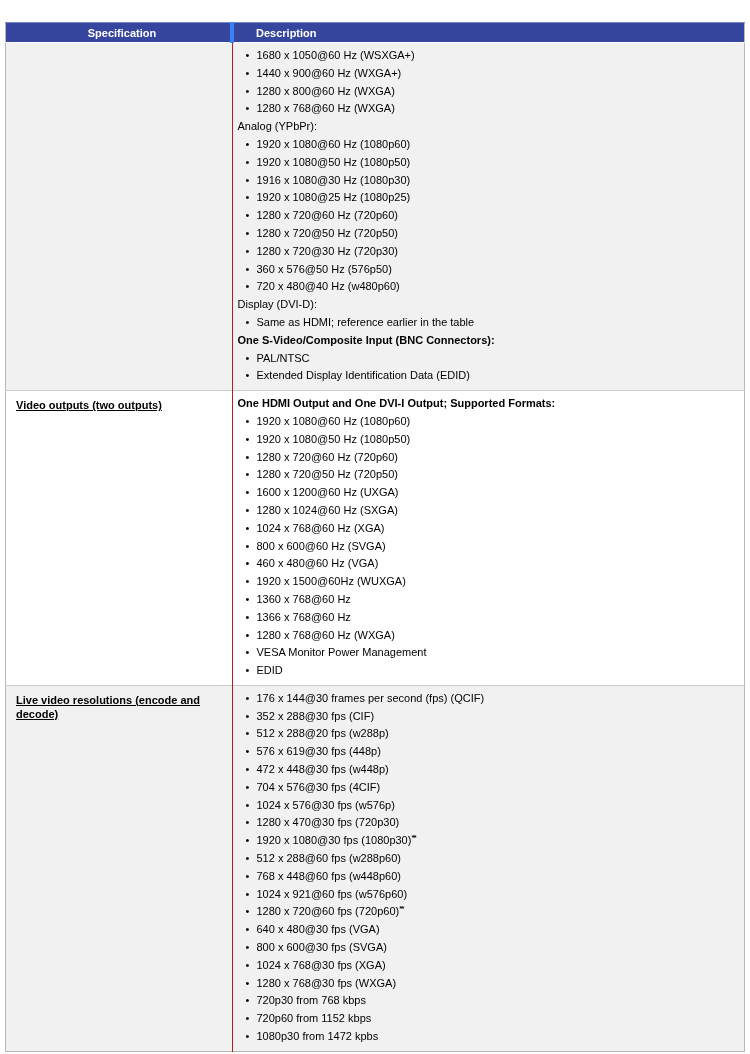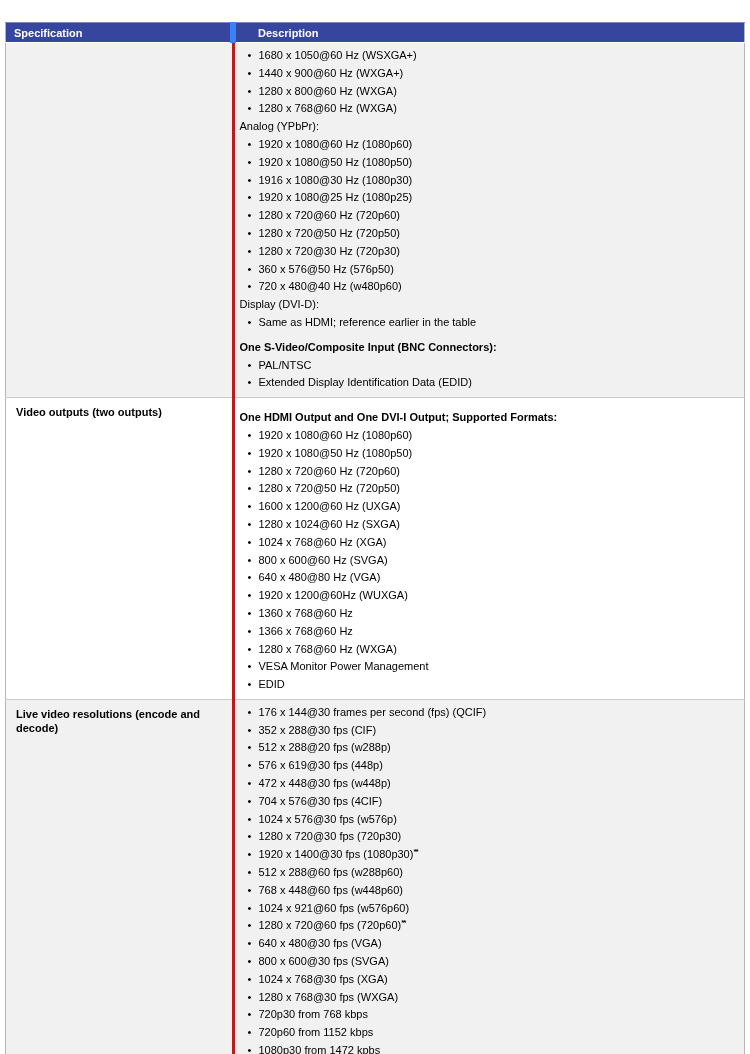--- a/index.html
+++ b/index.html
@@ -37,43 +37,45 @@
     font-size: 11px;
     text-align: left;
     height: 19px;
     padding: 0 0 0 8px;
     border-top: 1px solid #7b86c8;
     border-bottom: 1px solid #ffffff;
     vertical-align: middle;
   }
   thead th.col-spec {
     width: 216px;
-    border-right: 6px solid #3b82f6;
+    border-right: 4px solid #3b82f6;
+    text-align: center;
   }
   thead th.col-desc {
     padding-left: 22px;
     margin-top: 17px;
   }
   tbody td {
     vertical-align: top;
     background: var(--row-bg, #ffffff);
     padding: 4px 0 5px 0;
   }
   tbody tr.alt td {
     background: var(--row-alt-bg, #f1f1f1);
   }
   tbody tr:not(:first-child) td {
     border-top: 1px solid #cbcbcb;
   }
   td.spec {
     width: 216px;
-    border-right: 3px solid #b91c1c;
+    border-right: 1px solid #b91c1c;
     font-weight: bold;
     line-height: 14px;
     padding: 7px 14px 12px 10px;
+    text-decoration: underline;
   }
   td.desc {
     padding-left: 0;
   }
   .line {
     position: relative;
     line-height: 17.8px;
     padding-left: 5px;
     white-space: nowrap;
   }
@@ -81,21 +83,20 @@
     padding-left: 24px;
   }
   .line.bullet .dot {
     position: absolute;
     left: 13px;
     top: 0;
     font-size: 11px;
   }
   .line.bold {
     font-weight: bold;
-    margin-top: 7px;
   }
   .line sup {
     font-size: 8px;
     vertical-align: top;
     position: relative;
     top: -3px;
     letter-spacing: -1px;
     font-weight: bold;
   }
 </style>
@@ -140,41 +141,41 @@
           <td class="desc">
             <div class="line label bold"><span class="txt">One HDMI Output and One DVI-I Output; Supported Formats:</span></div>
             <div class="line bullet"><span class="dot">•</span><span class="txt">1920 x 1080@60 Hz (1080p60)</span></div>
             <div class="line bullet"><span class="dot">•</span><span class="txt">1920 x 1080@50 Hz (1080p50)</span></div>
             <div class="line bullet"><span class="dot">•</span><span class="txt">1280 x 720@60 Hz (720p60)</span></div>
             <div class="line bullet"><span class="dot">•</span><span class="txt">1280 x 720@50 Hz (720p50)</span></div>
             <div class="line bullet"><span class="dot">•</span><span class="txt">1600 x 1200@60 Hz (UXGA)</span></div>
             <div class="line bullet"><span class="dot">•</span><span class="txt">1280 x 1024@60 Hz (SXGA)</span></div>
             <div class="line bullet"><span class="dot">•</span><span class="txt">1024 x 768@60 Hz (XGA)</span></div>
             <div class="line bullet"><span class="dot">•</span><span class="txt">800 x 600@60 Hz (SVGA)</span></div>
-            <div class="line bullet"><span class="dot">•</span><span class="txt">640 x 480@80 Hz (VGA)</span></div>
-            <div class="line bullet"><span class="dot">•</span><span class="txt">1920 x 1200@60Hz (WUXGA)</span></div>
+            <div class="line bullet"><span class="dot">•</span><span class="txt">460 x 480@60 Hz (VGA)</span></div>
+            <div class="line bullet"><span class="dot">•</span><span class="txt">1920 x 1500@60Hz (WUXGA)</span></div>
             <div class="line bullet"><span class="dot">•</span><span class="txt">1360 x 768@60 Hz</span></div>
             <div class="line bullet"><span class="dot">•</span><span class="txt">1366 x 768@60 Hz</span></div>
             <div class="line bullet"><span class="dot">•</span><span class="txt">1280 x 768@60 Hz (WXGA)</span></div>
             <div class="line bullet"><span class="dot">•</span><span class="txt">VESA Monitor Power Management</span></div>
             <div class="line bullet"><span class="dot">•</span><span class="txt">EDID</span></div>
           </td>
         </tr>
         <tr class="alt">
           <td class="spec">Live video resolutions (encode and decode)</td>
           <td class="desc">
             <div class="line bullet"><span class="dot">•</span><span class="txt">176 x 144@30 frames per second (fps) (QCIF)</span></div>
             <div class="line bullet"><span class="dot">•</span><span class="txt">352 x 288@30 fps (CIF)</span></div>
             <div class="line bullet"><span class="dot">•</span><span class="txt">512 x 288@20 fps (w288p)</span></div>
             <div class="line bullet"><span class="dot">•</span><span class="txt">576 x 619@30 fps (448p)</span></div>
             <div class="line bullet"><span class="dot">•</span><span class="txt">472 x 448@30 fps (w448p)</span></div>
             <div class="line bullet"><span class="dot">•</span><span class="txt">704 x 576@30 fps (4CIF)</span></div>
             <div class="line bullet"><span class="dot">•</span><span class="txt">1024 x 576@30 fps (w576p)</span></div>
-            <div class="line bullet"><span class="dot">•</span><span class="txt">1280 x 720@30 fps (720p30)</span></div>
-            <div class="line bullet"><span class="dot">•</span><span class="txt">1920 x 1400@30 fps (1080p30)</span><sup>**</sup></div>
+            <div class="line bullet"><span class="dot">•</span><span class="txt">1280 x 470@30 fps (720p30)</span></div>
+            <div class="line bullet"><span class="dot">•</span><span class="txt">1920 x 1080@30 fps (1080p30)</span><sup>**</sup></div>
             <div class="line bullet"><span class="dot">•</span><span class="txt">512 x 288@60 fps (w288p60)</span></div>
             <div class="line bullet"><span class="dot">•</span><span class="txt">768 x 448@60 fps (w448p60)</span></div>
             <div class="line bullet"><span class="dot">•</span><span class="txt">1024 x 921@60 fps (w576p60)</span></div>
             <div class="line bullet"><span class="dot">•</span><span class="txt">1280 x 720@60 fps (720p60)</span><sup>**</sup></div>
             <div class="line bullet"><span class="dot">•</span><span class="txt">640 x 480@30 fps (VGA)</span></div>
             <div class="line bullet"><span class="dot">•</span><span class="txt">800 x 600@30 fps (SVGA)</span></div>
             <div class="line bullet"><span class="dot">•</span><span class="txt">1024 x 768@30 fps (XGA)</span></div>
             <div class="line bullet"><span class="dot">•</span><span class="txt">1280 x 768@30 fps (WXGA)</span></div>
             <div class="line bullet"><span class="dot">•</span><span class="txt">720p30 from 768 kbps</span></div>
             <div class="line bullet"><span class="dot">•</span><span class="txt">720p60 from 1152 kbps</span></div>

